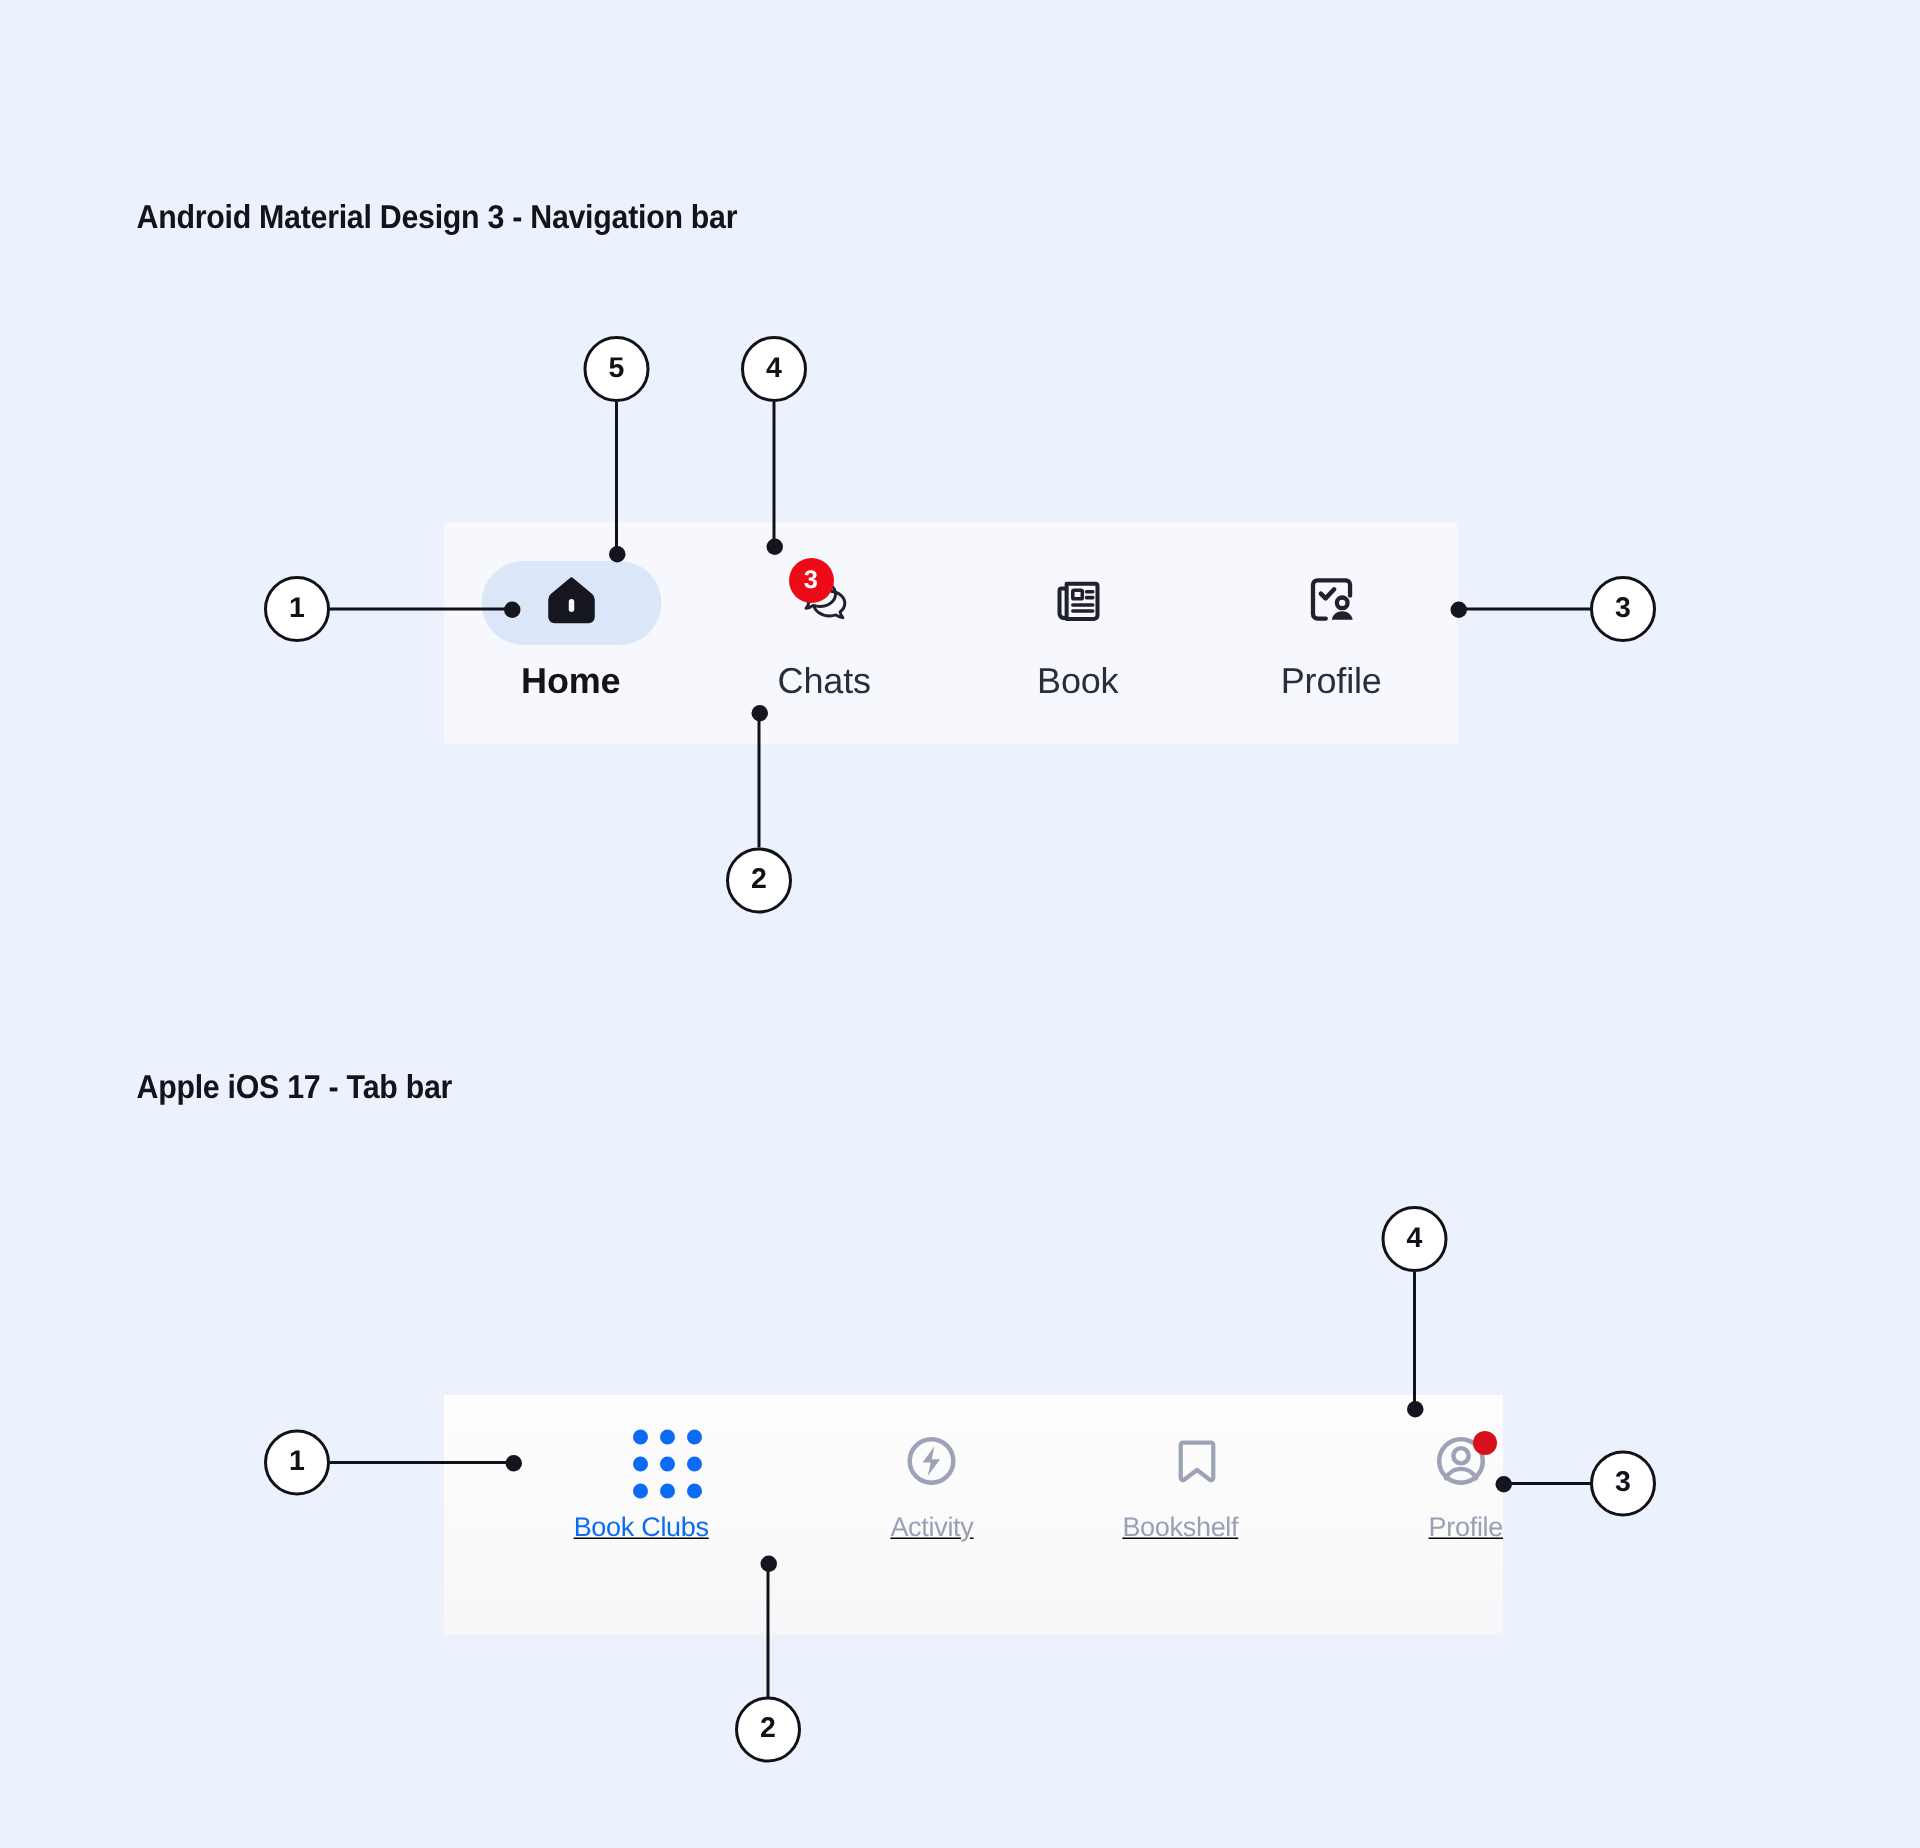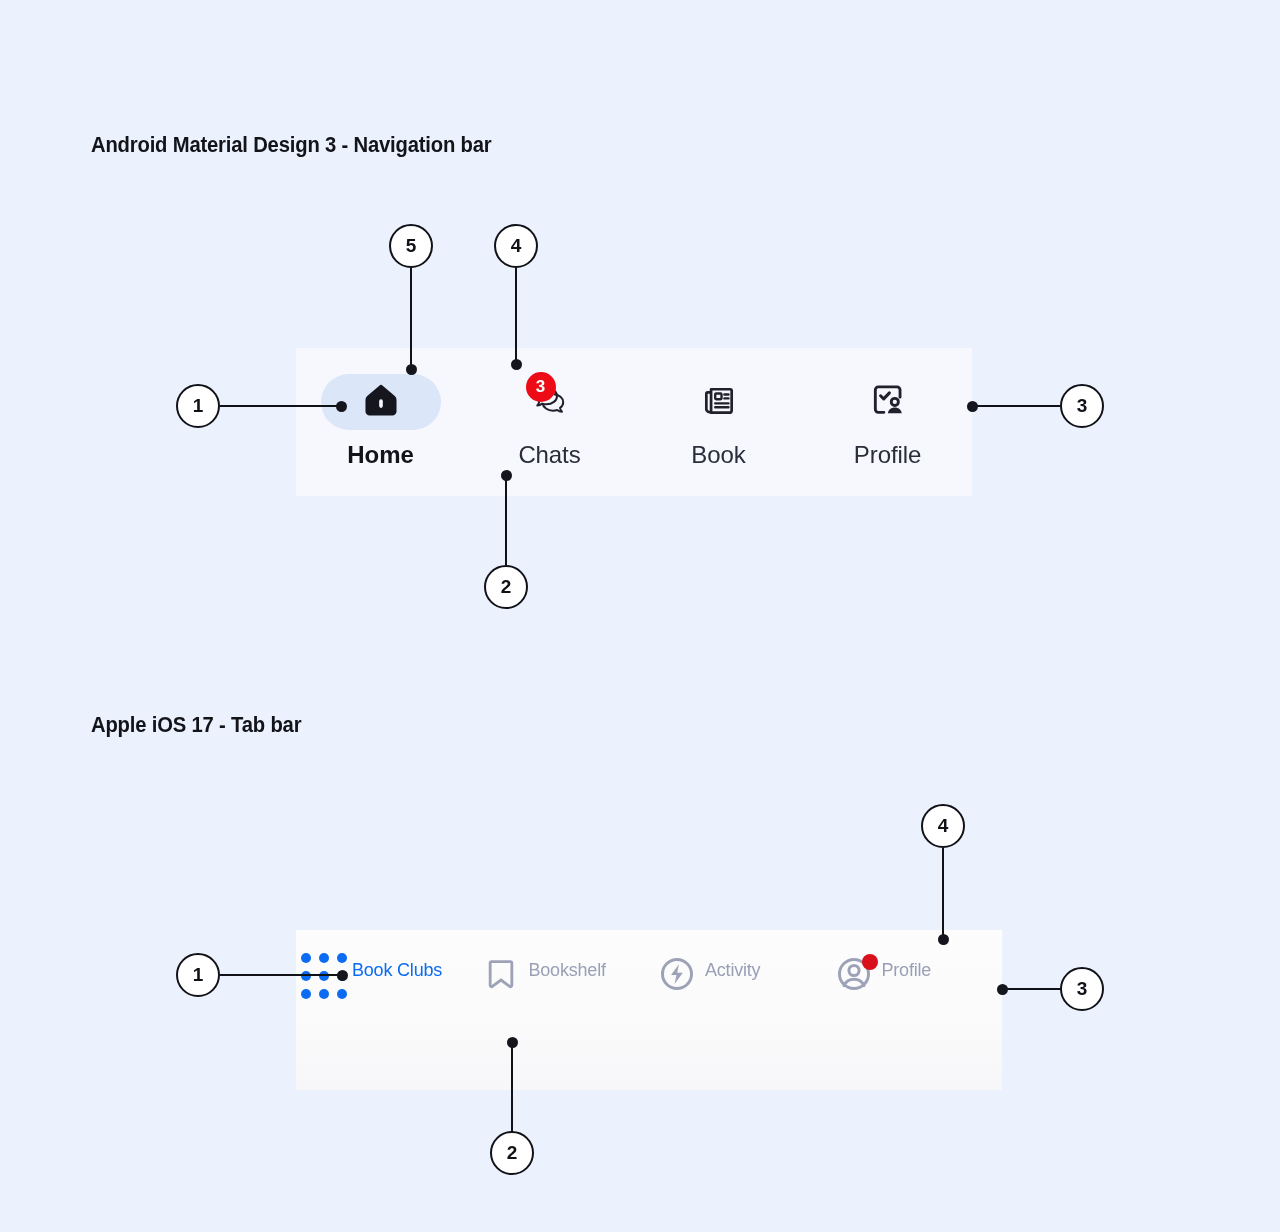--- a/index.html
+++ b/index.html
@@ -111,22 +111,24 @@
     height: 160px;
     background: linear-gradient(180deg, #FDFDFE 0%, #FAFAFB 60%, #F7F7F9 100%);
     display: flex;
     align-items: flex-start;
     padding-top: 22px;
     box-sizing: border-box;
   }
   .ios-item {
     flex: 1 1 0;
     display: flex;
-    align-items: flex-start;
-    position: relative;
+    flex-direction: column;
+    align-items: flex-end;
+    position: relative;
+    text-decoration: underline;
   }
   .ios-iconbox {
     width: 56px;
     height: 48px;
     display: flex;
     align-items: center;
     justify-content: center;
     position: relative;
   }
   .ios-label {
@@ -295,38 +297,38 @@
             <i></i>
         </span>
       </div>
       <div class="ios-label active">Book Clubs</div>
     </div>
 
 
     <div class="ios-item">
       <div class="ios-iconbox">
         <span>
-          <svg width="40" height="40" viewBox="0 0 24 24">
-            <path d="M6.4 4.6h11.2c.5 0 .9.4.9.9v13.3c0 .7-.78 1.1-1.34.68L12 15.6l-5.16 3.88c-.56.42-1.34.02-1.34-.68V5.5c0-.5.4-.9.9-.9z" fill="none" stroke="#9DA2B7" stroke-width="1.7" stroke-linejoin="round"></path>
-          </svg>
-        </span>
-      </div>
-      <div class="ios-label">Bookshelf</div>
-    </div>
-
-    <div class="ios-item">
-      <div class="ios-iconbox">
-        <span>
           <svg width="42" height="42" viewBox="0 0 24 24">
             <circle cx="12" cy="12" r="8.3" fill="none" stroke="#9DA2B7" stroke-width="1.7"></circle>
             <path d="M13.1 6.4 8.6 12.6h3.1l-1.1 5.1 4.7-6.4h-3.2z" fill="#9DA2B7"></path>
           </svg>
         </span>
       </div>
       <div class="ios-label">Activity</div>
+    </div>
+
+    <div class="ios-item">
+      <div class="ios-iconbox">
+        <span>
+          <svg width="40" height="40" viewBox="0 0 24 24">
+            <path d="M6.4 4.6h11.2c.5 0 .9.4.9.9v13.3c0 .7-.78 1.1-1.34.68L12 15.6l-5.16 3.88c-.56.42-1.34.02-1.34-.68V5.5c0-.5.4-.9.9-.9z" fill="none" stroke="#9DA2B7" stroke-width="1.7" stroke-linejoin="round"></path>
+          </svg>
+        </span>
+      </div>
+      <div class="ios-label">Bookshelf</div>
     </div>
 
     <div class="ios-item">
       <div class="ios-iconbox">
         <span>
           <svg width="42" height="42" viewBox="0 0 24 24">
             <circle cx="12" cy="12" r="8.3" fill="none" stroke="#9DA2B7" stroke-width="1.7"></circle>
             <circle cx="12" cy="10" r="2.9" fill="none" stroke="#9DA2B7" stroke-width="1.7"></circle>
             <path d="M6.3 18.6c1.05-2.25 3.25-3.6 5.7-3.6s4.65 1.35 5.7 3.6" fill="none" stroke="#9DA2B7" stroke-width="1.7" stroke-linecap="round"></path>
           </svg>

